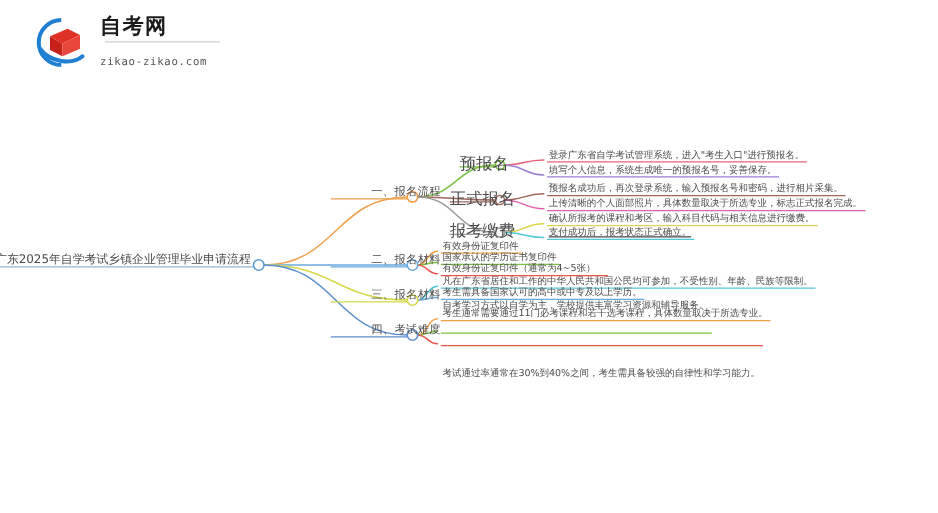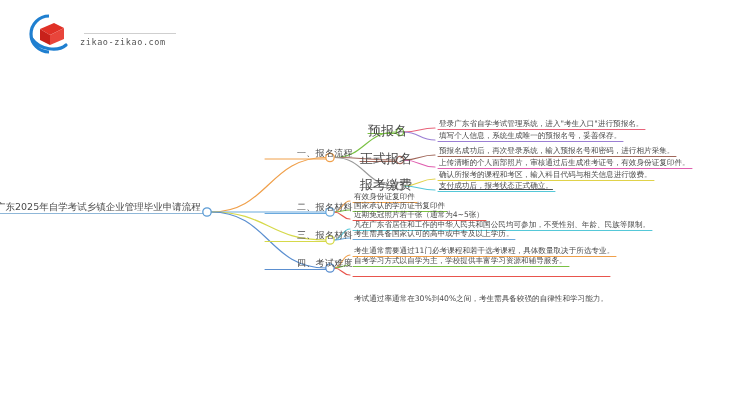--- a/index.html
+++ b/index.html
@@ -35,20 +35,21 @@
   <div class="logo-mark">
     <svg width="46" height="44" viewBox="0 0 46 44">
       <path d="M25 4 A18 18 0 1 0 25 40 A18 18 0 0 1 25 4 Z" fill="none" stroke="#1f7fd0" stroke-width="3.2"></path>
       <path d="M8 27 C16 38 34 40 42 33" fill="none" stroke="#1f7fd0" stroke-width="3.2" stroke-linecap="round"></path>
       <path d="M16 17 L30 11 L40 16 L26 23 Z" fill="#e03127"></path>
       <path d="M16 17 L16 28 L26 33 L26 23 Z" fill="#c8211a"></path>
       <path d="M26 23 L40 16 L40 27 L26 33 Z" fill="#e8453b"></path>
     </svg>
   </div>
   <div class="logo-text">
+    <div class="logo-title">自考网</div>
     <div class="logo-sub">zikao-zikao.com</div>
   </div>
 </div>
 <div class="logo-rule"></div>
 
 <svg id="canvas">
   <g id="links" fill="none" stroke-width="1.2" stroke-linecap="round">
       <path d="M211,212 C268.5,212 268.5,157.5 326,157.5" stroke="#f0a04b"></path>
       <path d="M334,157.5 C365,157.5 365,132 396,132" stroke="#7ac143"></path>
       <path d="M403.6,132 C419.3,132 419.3,128 435,128" stroke="#e8637a"></path>
@@ -108,28 +109,28 @@
 </svg>
 
 <div id="labels">
     <div class="node root" style="left: -4px; top: 201px;">广东2025年自学考试乡镇企业管理毕业申请流程</div>
     <div class="node b1" style="left: 265px; top: 146.5px;">一、报名流程</div>
     <div class="node b2" style="left: 368px; top: 122px;">预报名</div>
     <div class="node leaf" style="left: 439px; top: 119px;">登录广东省自学考试管理系统，进入"考生入口"进行预报名。</div>
     <div class="node leaf" style="left: 439px; top: 131px;">填写个人信息，系统生成唯一的预报名号，妥善保存。</div>
     <div class="node b2" style="left: 360px; top: 150px;">正式报名</div>
     <div class="node leaf" style="left: 439px; top: 146px;">预报名成功后，再次登录系统，输入预报名号和密码，进行相片采集。</div>
-    <div class="node leaf" style="left: 439px; top: 158px;">上传清晰的个人面部照片，审核通过后生成准考证号，有效身份证复印件。</div>
+    <div class="node leaf" style="left: 439px; top: 158px;">上传清晰的个人面部照片，具体数量取决于所选专业，标志正式报名完成。</div>
     <div class="node b2" style="left: 360px; top: 176px;">报考缴费</div>
     <div class="node leaf" style="left: 439px; top: 170px;">确认所报考的课程和考区，输入科目代码与相关信息进行缴费。</div>
     <div class="node leaf" style="left: 439px; top: 181px; text-decoration: underline;">支付成功后，报考状态正式确立。</div>
     <div class="node b1" style="left: 265px; top: 201px;">二、报名材料</div>
     <div class="node leaf" style="left: 354px; top: 192px; text-align: right;">有效身份证复印件</div>
     <div class="node leaf" style="left: 354px; top: 201px;">国家承认的学历证书复印件</div>
-    <div class="node leaf" style="left: 354px; top: 210px;">近期免冠照片若干张（通常为4~5张）</div>
+    <div class="node leaf" style="left: 354px; top: 210px;">有效身份证复印件（通常为4~5张）</div>
     <div class="node b1" style="left: 265px; top: 229px;">三、报名材料</div>
     <div class="node leaf" style="left: 354px; top: 220px;">凡在广东省居住和工作的中华人民共和国公民均可参加，不受性别、年龄、民族等限制。</div>
     <div class="node leaf" style="left: 354px; top: 229px;">考生需具备国家认可的高中或中专及以上学历。</div>
     <div class="node b1" style="left: 265px; top: 257px;">四、考试难度</div>
     <div class="node leaf" style="left: 354px; top: 246px;">考生通常需要通过11门必考课程和若干选考课程，具体数量取决于所选专业。</div>
-    <div class="node leaf" style="left: 354px; top: 256px; text-align: center;">自考学习方式以自学为主，学校提供丰富学习资源和辅导服务。</div>
+    <div class="node leaf" style="left: 354px; top: 239px; text-align: center;">自考学习方式以自学为主，学校提供丰富学习资源和辅导服务。</div>
     <div class="node leaf" style="left: 354px; top: 266px; margin-top: 28px;">考试通过率通常在30%到40%之间，考生需具备较强的自律性和学习能力。</div>
   </div>
 
 </body></html>

